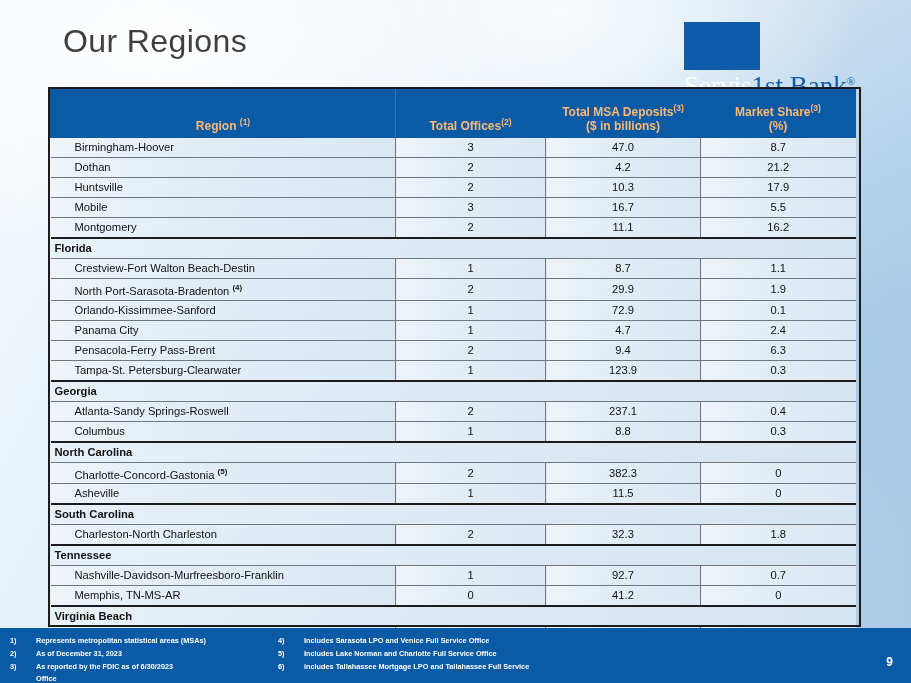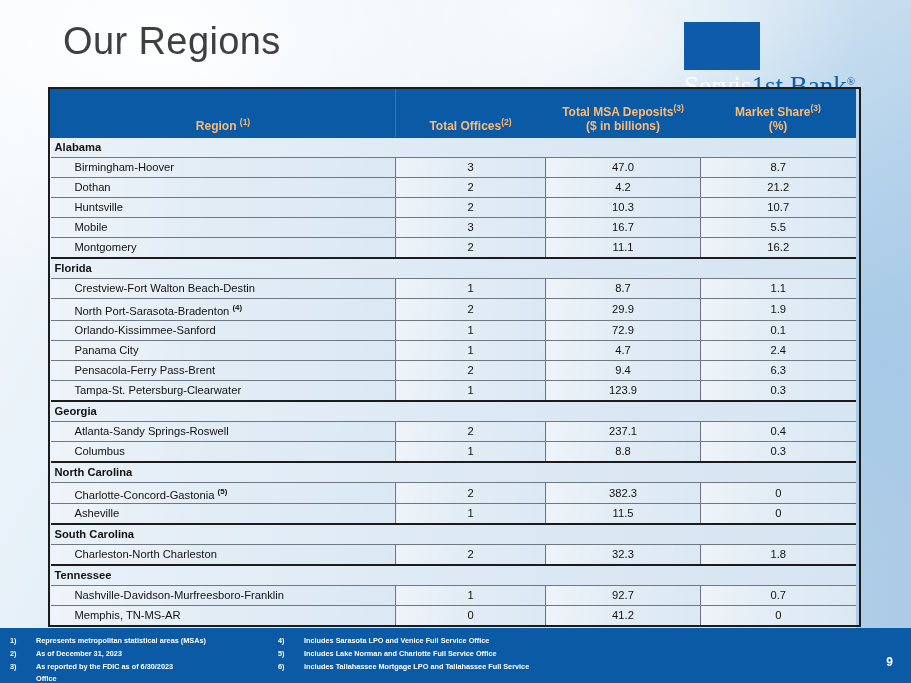--- a/index.html
+++ b/index.html
@@ -13,21 +13,21 @@
     position:absolute;inset:0;
     background:
       radial-gradient(ellipse 700px 420px at 18% 6%, rgba(255,255,255,0.95) 0%, rgba(255,255,255,0.0) 62%),
       radial-gradient(ellipse 520px 520px at 96% 52%, rgba(150,192,228,0.55) 0%, rgba(150,192,228,0.0) 70%),
       radial-gradient(ellipse 420px 300px at 62% 2%, rgba(255,255,255,0.8) 0%, rgba(255,255,255,0.0) 70%),
       linear-gradient(118deg,#f4f9fd 0%, #e6f0f8 28%, #d2e4f2 58%, #bcd6ec 82%, #aecbe6 100%);
   }
   
   #title{
     position:absolute;left:63px;top:18px;
-    font-size:38px;color:#3f3f3f;font-weight:400;
+    font-size:32px;color:#3f3f3f;font-weight:400;
     letter-spacing:.4px;line-height:46px;
     white-space:nowrap;
   }
   
   #logo{position:absolute;left:684px;top:22px;width:175px;height:66px;}
   #logo .sq{position:absolute;left:0;top:0;width:76px;height:48px;background:#0d5ba9;}
   #logo .wordmark{
     position:absolute;left:0;top:46px;white-space:nowrap;
     font-family:"Liberation Serif", serif;font-size:27px;line-height:27px;
   }
@@ -116,40 +116,37 @@
       </colgroup>
       <thead>
         <tr>
           <th class="hregion"><span>Region</span> <sup>(1)</sup></th>
           <th class="hnum"><span>Total Offices</span><sup>(2)</sup></th>
           <th class="hnum"><span>Total MSA Deposits</span><sup>(3)</sup><br><span>($ in billions)</span></th>
           <th class="hnum"><span>Market Share</span><sup>(3)</sup><br><span>(%)</span></th>
         </tr>
       </thead>
       <tbody id="tbody">
-          <tr class="state first">
-            <td colspan="4">Alabama</td>
-          </tr>
           <tr class="msa">
             <td class="region">Birmingham-Hoover</td>
             <td class="num">3</td>
             <td class="num">47.0</td>
             <td class="num last">8.7</td>
           </tr>
           <tr class="msa">
             <td class="region">Dothan</td>
             <td class="num">2</td>
             <td class="num">4.2</td>
             <td class="num last">21.2</td>
           </tr>
           <tr class="msa">
             <td class="region">Huntsville</td>
             <td class="num">2</td>
             <td class="num">10.3</td>
-            <td class="num last">10.7</td>
+            <td class="num last">17.9</td>
           </tr>
           <tr class="msa">
             <td class="region">Mobile</td>
             <td class="num">3</td>
             <td class="num">16.7</td>
             <td class="num last">5.5</td>
           </tr>
           <tr class="msa">
             <td class="region">Montgomery</td>
             <td class="num">2</td>

